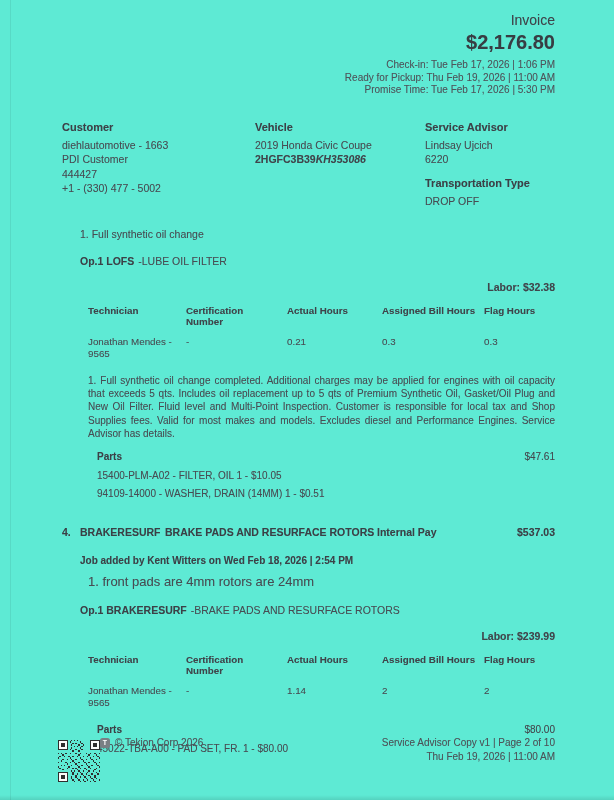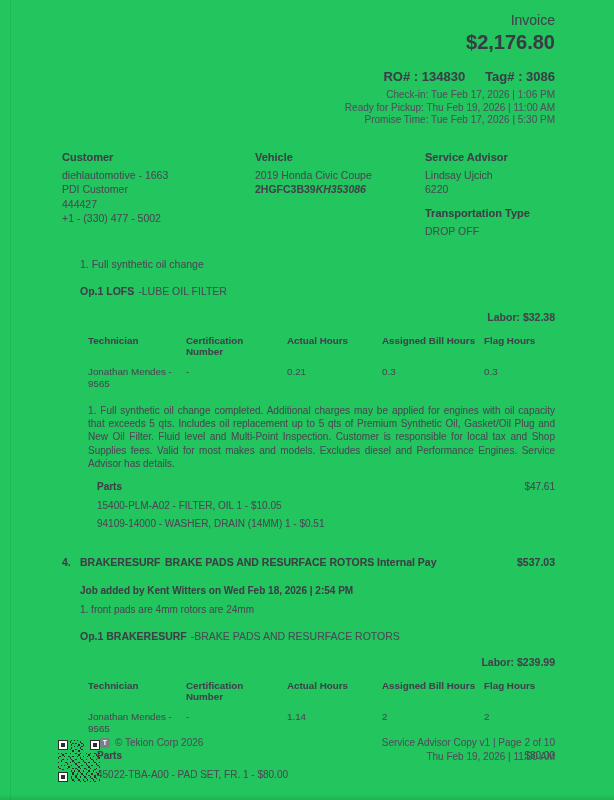--- a/index.html
+++ b/index.html
@@ -1,19 +1,19 @@
 <!DOCTYPE html>
 <html><head>
 <meta charset="utf-8">
 <style>
   html,body { margin:0; padding:0; background:#e8e8e6; }
   .page {
     position:relative;
     width:614px; height:800px;
-    background:#22c55e;
+    background:#5eead4;
     font-family:"Liberation Sans","DejaVu Sans",sans-serif;
     color:#474d53;
     overflow:hidden;
     text-shadow:0 0 0.6px rgba(90,95,100,0.35);
   }
   
   .page::before {
     content:""; position:absolute; left:10px; top:0; bottom:0; width:1px;
     background:rgba(0,0,0,0.07);
   }
@@ -63,21 +63,21 @@
   .part-line { margin:7.5px 0 0 35px; font-size:10px; }
 
   .job-row { display:flex; margin-top:27px; font-size:10.5px; font-weight:700; color:#3a4046; }
   .job-num { width:18px; }
   .job-code { width:85px; }
   .job-desc { width:212px; }
   .job-pay { flex:1; }
   .job-amount { text-align:right; }
 
   .job-added { margin:17px 0 0 18px; font-size:10px; font-weight:700; color:#3b4147; }
-  .job-note { margin:8px 0 0 18px; font-size:10px; }
+  .job-note { margin:8px 0 0 26px; font-size:13px; }
 
   
   .footer { position:absolute; left:62px; right:59px; bottom:20px; height:44px; }
   .qr { position:absolute; left:-4px; bottom:-2px; width:42px; height:42px; }
   .copyright-row { position:absolute; left:38px; top:1px; display:flex; align-items:center; font-size:10px; color:#4c5358; }
   .tekion-logo {
     width:10px; height:10px; border-radius:2.5px; background:#797f84; color:#fff;
     font-size:7px; font-weight:700; display:flex; align-items:center; justify-content:center;
     margin-right:5px; text-shadow:none;
   }
@@ -85,23 +85,20 @@
 </style>
 </head>
 <body>
 
 <div class="page">
   <div class="content">
 
     <div class="header">
       <div class="invoice-label">Invoice</div>
       <div class="invoice-amount">$2,176.80</div>
-      <div class="ro-line">
-        <span>RO# : 134830</span><span class="tag">Tag# : 3086</span>
-      </div>
       <div class="hdr-dates">
         <div>Check-in: Tue Feb 17, 2026 | 1:06 PM</div>
         <div>Ready for Pickup: Thu Feb 19, 2026 | 11:00 AM</div>
         <div>Promise Time: Tue Feb 17, 2026 | 5:30 PM</div>
       </div>
     </div>
 
     <div class="parties">
       <div class="party-customer">
         <div class="party-title">Customer</div>

